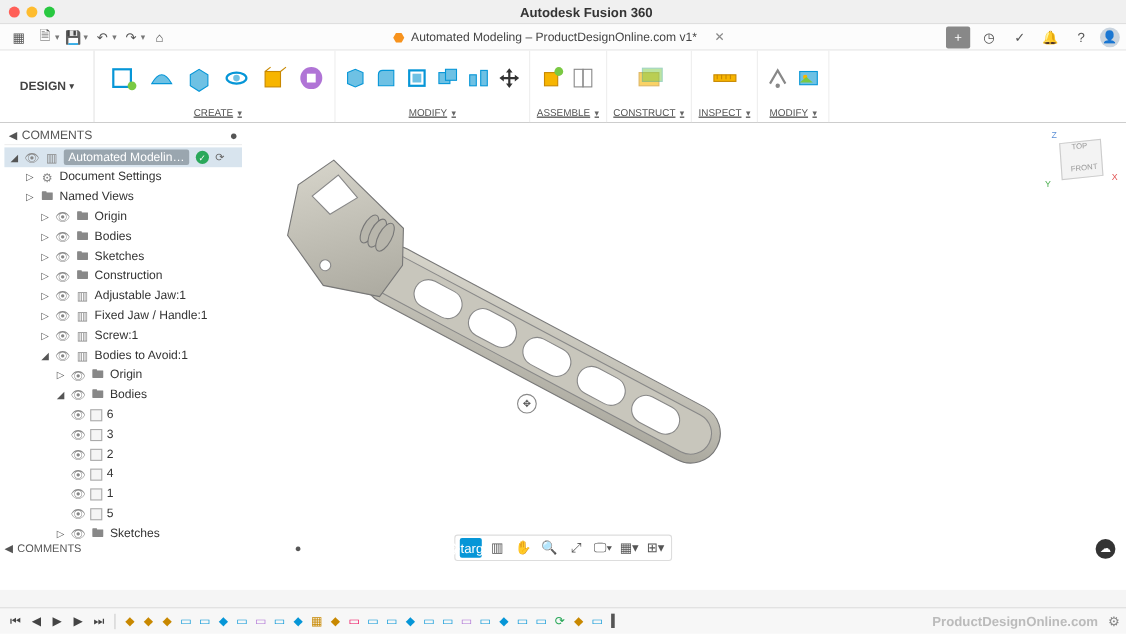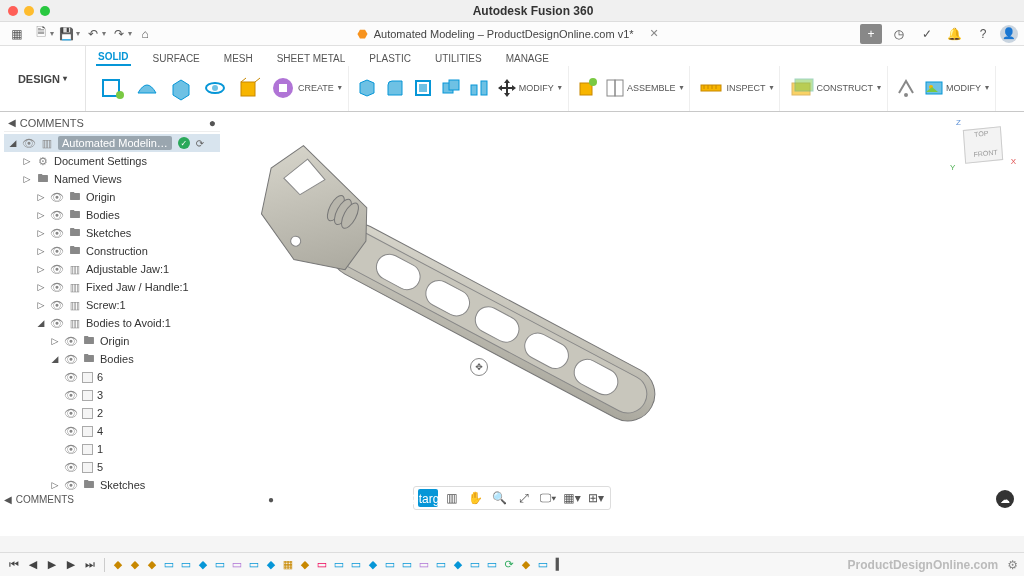--- a/index.html
+++ b/index.html
@@ -22,21 +22,21 @@
   .avatar { width:18px; height:18px; border-radius:50%; background:#c9d4df; display:inline-flex; align-items:center; justify-content:center; font-size:11px; }
 
   
   .ribbon { background:#fff; border-bottom:1px solid #c8c8c8; display:flex; height:66px; }
   .design-btn { width:86px; display:flex; align-items:center; justify-content:center; border-right:1px solid #e4e4e4; font-size:11px; font-weight:600; color:#444; cursor:pointer; gap:3px;}
   .tabs-area { flex:1; display:flex; flex-direction:column; }
   .tab-strip { height:20px; display:flex; gap:20px; padding:2px 10px 0 10px; font-size:10px; color:#555; align-items:flex-end;}
   .tab-strip .tab { padding:2px 2px; cursor:pointer;}
   .tab-strip .tab.active { color:#0696d7; border-bottom:2px solid #0696d7; font-weight:600;}
   .tools { flex:1; display:flex; align-items:stretch; padding:0 6px;}
-  .group { display:flex; align-items:center; justify-content:center; padding:0 6px 2px 6px; border-right:1px solid #eee; }
+  .group { display:flex; flex-direction:column; align-items:center; justify-content:center; padding:0 6px 2px 6px; border-right:1px solid #eee;text-decoration:underline; }
   .group-icons { flex:1; display:flex; align-items:center; gap:4px; }
   .tool { width:30px; height:30px; display:flex; align-items:center; justify-content:center; cursor:pointer; position:relative;}
   .tool.small { width:24px; height:24px;}
   .group-label { font-size:9px; color:#555; display:flex; align-items:center; gap:2px; height:14px;}
   .caret::after{content:"▾"; font-size:8px; color:#666; margin-left:2px;}
 
   
   .work { position:absolute; top:112px; left:0; right:0; bottom:40px; background:#fff; }
   .browser { position:absolute; left:4px; top:2px; width:216px; background:#fff; font-size:11px; color:#333; }
   .browser-hdr { display:flex; align-items:center; height:18px; padding:0 4px; border-bottom:1px solid #eee; color:#555;}
@@ -120,29 +120,20 @@
     <span class="avatar">👤</span>
   </div>
 </div>
 
 <div class="ribbon">
   <div class="design-btn">
     <span>DESIGN</span>
       <span style="font-size:8px;">▾</span>
   </div>
   <div class="tabs-area">
-    <div class="tab-strip">
-      <span class="tab active">SOLID</span>
-      <span class="tab">SURFACE</span>
-      <span class="tab">MESH</span>
-      <span class="tab">SHEET METAL</span>
-      <span class="tab">PLASTIC</span>
-      <span class="tab">UTILITIES</span>
-      <span class="tab">MANAGE</span>
-    </div>
     <div class="tools">
       <div class="group">
         <div class="group-icons">
           <span class="tool">
               <svg width="26" height="26">
                 <rect x="3" y="5" width="16" height="16" fill="none" stroke="#0696d7" stroke-width="2"></rect>
                 <circle cx="20" cy="20" r="4" fill="#7ac943"></circle>
               </svg>
             </span>
           <span class="tool">
@@ -224,45 +215,45 @@
               </svg>
             </span>
           <span class="tool small">
               <svg width="22" height="22">
                 <rect x="3" y="3" width="8" height="16" fill="none" stroke="#888"></rect>
                 <rect x="11" y="3" width="8" height="16" fill="none" stroke="#888"></rect>
               </svg>
             </span>
         </div>
         <div class="group-label caret">ASSEMBLE</div>
+      </div>
+      <div class="group">
+        <div class="group-icons">
+          <span class="tool">
+              <svg width="26" height="26">
+                <rect x="4" y="8" width="18" height="12" fill="#f7b500" opacity="0.6" stroke="#c88800"></rect>
+                <rect x="7" y="4" width="18" height="12" fill="#7ac943" opacity="0.5" stroke="#4a8"></rect>
+              </svg>
+            </span>
+        </div>
+        <div class="group-label caret">CONSTRUCT</div>
       </div>
       <div class="group">
         <div class="group-icons">
           <span class="tool">
               <svg width="26" height="26">
                 <rect x="3" y="10" width="20" height="6" fill="#f7b500" stroke="#c88800"></rect>
                 <line x1="6" y1="10" x2="6" y2="14" stroke="#c88800"></line>
                 <line x1="10" y1="10" x2="10" y2="14" stroke="#c88800"></line>
                 <line x1="14" y1="10" x2="14" y2="14" stroke="#c88800"></line>
                 <line x1="18" y1="10" x2="18" y2="14" stroke="#c88800"></line>
               </svg>
             </span>
         </div>
         <div class="group-label caret">INSPECT</div>
-      </div>
-      <div class="group">
-        <div class="group-icons">
-          <span class="tool">
-              <svg width="26" height="26">
-                <rect x="4" y="8" width="18" height="12" fill="#f7b500" opacity="0.6" stroke="#c88800"></rect>
-                <rect x="7" y="4" width="18" height="12" fill="#7ac943" opacity="0.5" stroke="#4a8"></rect>
-              </svg>
-            </span>
-        </div>
-        <div class="group-label caret">CONSTRUCT</div>
       </div>
       <div class="group">
         <div class="group-icons">
           <span class="tool small">
               <svg width="22" height="22">
                 <path d="M4 16 L11 4 L18 16" fill="none" stroke="#888" stroke-width="2"></path>
                 <circle cx="11" cy="18" r="2" fill="#888"></circle>
               </svg>
             </span>
           <span class="tool small">

